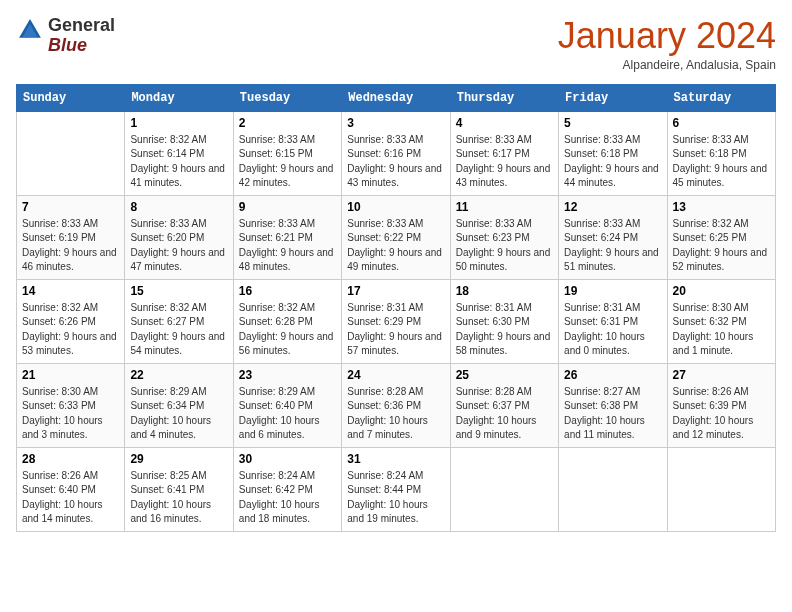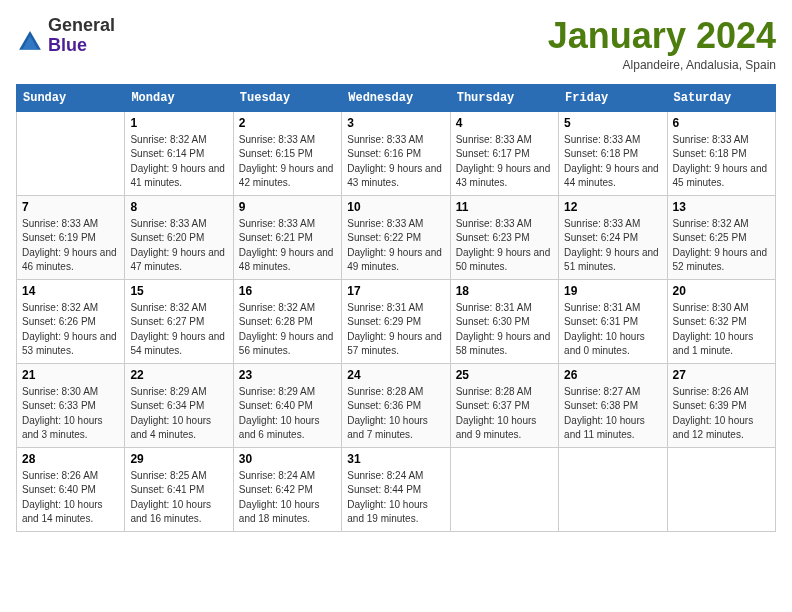--- a/index.html
+++ b/index.html
@@ -11,41 +11,41 @@
       padding: 16px;
     }
     .header {
       display: flex;
       justify-content: space-between;
       align-items: flex-start;
       margin-bottom: 12px;
     }
     .logo {
       display: flex;
-      align-items: flex-end;
+      align-items: flex-start;
       gap: 4px;
     }
     .logo-text {
       font-size: 18px;
       font-weight: bold;
       line-height: 1.1;
     }
     .logo-general { color: #333; }
-    .logo-blue { color: #4c1d95; }
+    .logo-blue { color: #7f1d1d; font-style: italic; }
     .logo-icon {
       width: 28px;
       height: 28px;
     }
     .title-block {
       text-align: right;
     }
     .month-title {
       font-size: 36px;
-      font-weight: bold;
-      color: #4d7c0f;
+      font-weight: normal;
+      color: #c2410c;
       line-height: 1.1;
     }
     .location {
       font-size: 12px;
       color: #444;
       margin-top: 2px;
     }
     .calendar {
       width: 100%;
       border-collapse: collapse;

